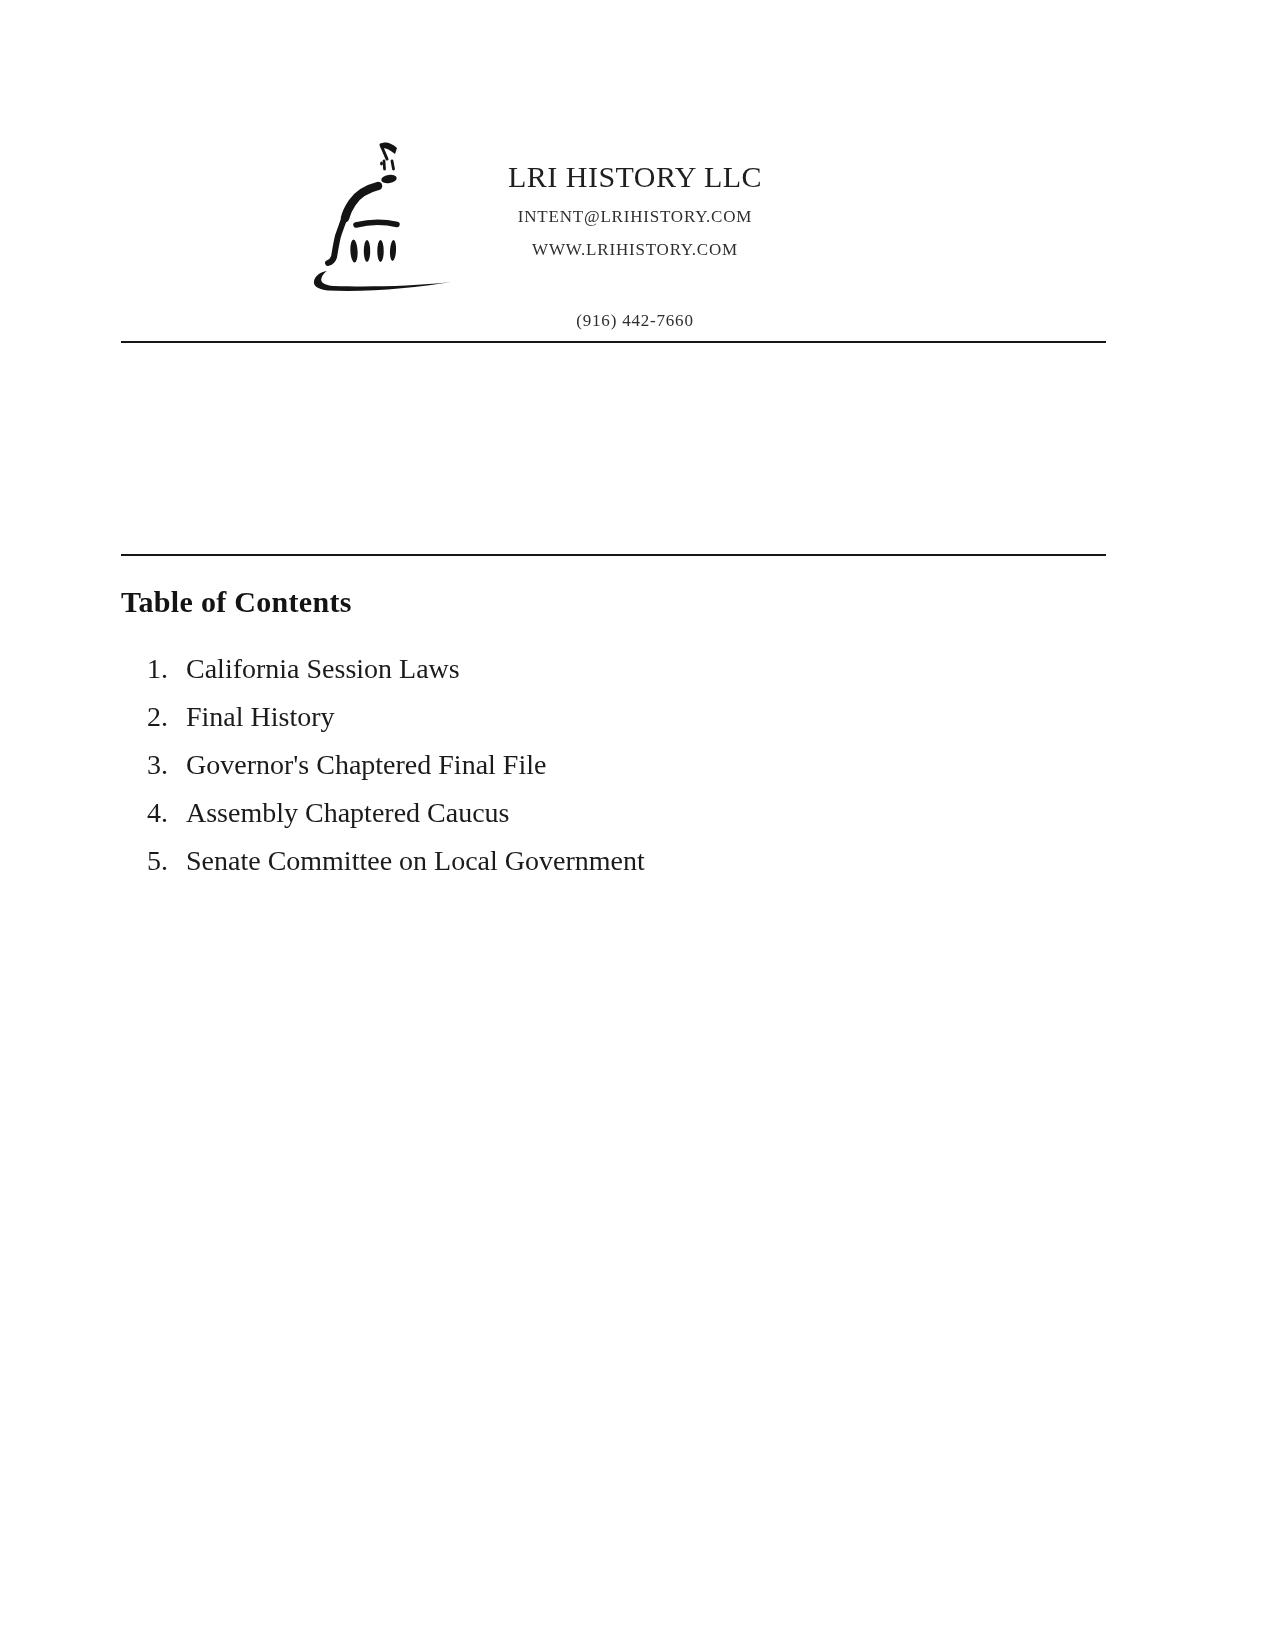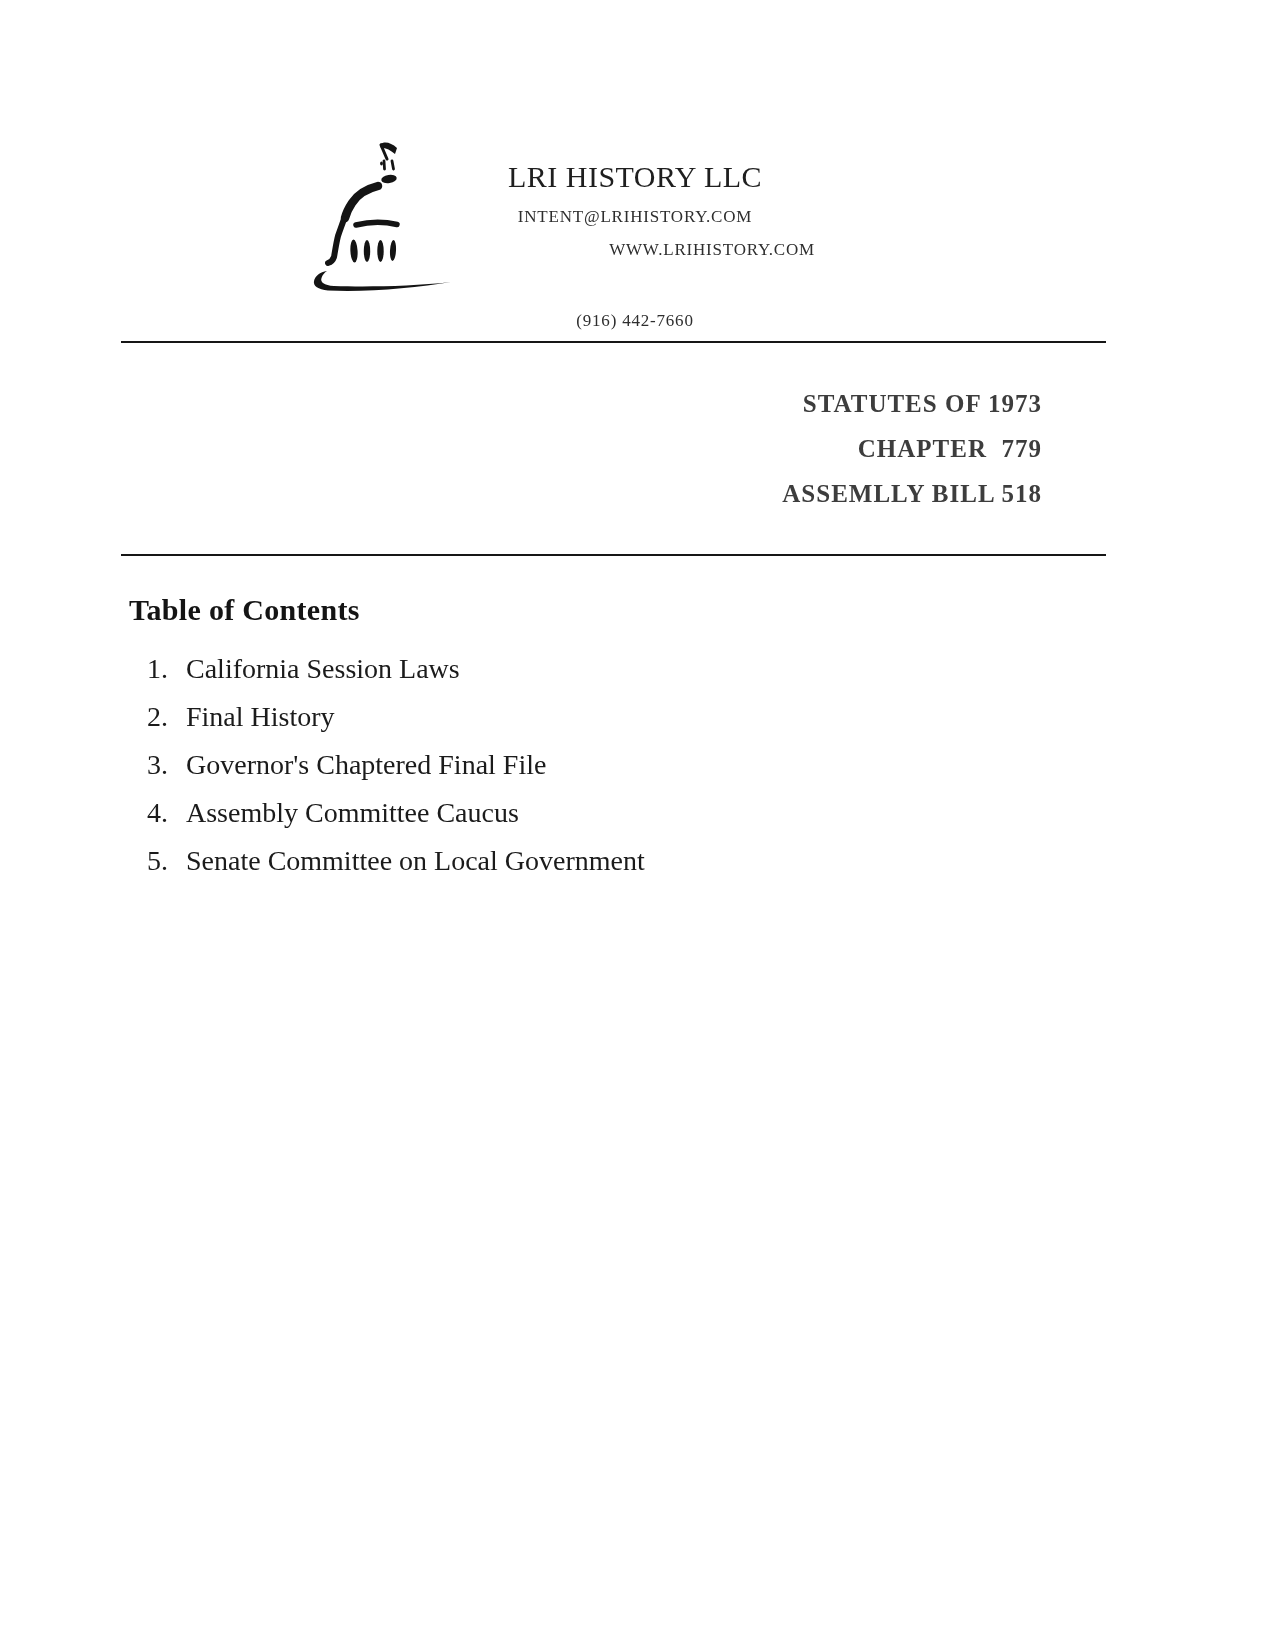--- a/index.html
+++ b/index.html
@@ -36,21 +36,21 @@
     font-size: 30px;
     letter-spacing: 0.5px;
     color: #1f1f1f;
   }
   .contact-line {
     font-size: 17px;
     letter-spacing: 0.8px;
     color: #2e2e2e;
   }
   .contact-email   { top: 207px; }
-  .contact-website { top: 240px; text-align: right; }
+  .contact-website { top: 240px; }
   .contact-phone   { top: 271px; margin-top: 40px; }
   
   .rule {
     position: absolute;
     left: 121px;
     width: 985px;
     height: 2px;
     background: #161616;
   }
   .rule-top    { top: 341px; }
@@ -70,21 +70,21 @@
   .ref-line { white-space: pre; }
   
   .toc-title {
     position: absolute;
     left: 121px;
     top: 585px;
     font-size: 30px;
     font-weight: bold;
     letter-spacing: 0.3px;
     color: #141414;
-    margin: 8px;
+    margin: 0;
   }
   .toc-list {
     position: absolute;
     left: 147px;
     top: 645px;
   }
   .toc-row {
     display: flex;
     height: 48px;
     line-height: 48px;
@@ -123,46 +123,41 @@
     </g>
   </svg>
 
   <div class="lh-line company-name">LRI HISTORY LLC</div>
   <div class="lh-line contact-line contact-email">INTENT@LRIHISTORY.COM</div>
   <div class="lh-line contact-line contact-website">WWW.LRIHISTORY.COM</div>
   <div class="lh-line contact-line contact-phone">(916) 442-7660</div>
 
   <div class="rule rule-top"></div>
 
-  <div class="ref-block">
-    <div class="ref-line">STATUTES OF 1973</div>
-    <div class="ref-line">CHAPTER  779</div>
-    <div class="ref-line">ASSEMLLY BILL 518</div>
-  </div>
 
   <div class="rule rule-bottom"></div>
 
   <h1 class="toc-title">Table of Contents</h1>
 
   <div class="toc-list">
     <div class="toc-row">
       <span class="toc-num">1.</span>
       <span class="toc-label">California Session Laws</span>
     </div>
     <div class="toc-row">
       <span class="toc-num">2.</span>
       <span class="toc-label">Final History</span>
     </div>
     <div class="toc-row">
       <span class="toc-num">3.</span>
       <span class="toc-label">Governor's Chaptered Final File</span>
     </div>
     <div class="toc-row">
       <span class="toc-num">4.</span>
-      <span class="toc-label">Assembly Committee Caucus</span>
+      <span class="toc-label">Assembly Chaptered Caucus</span>
     </div>
     <div class="toc-row">
       <span class="toc-num">5.</span>
       <span class="toc-label">Senate Committee on Local Government</span>
     </div>
   </div>
 
 </div>
 
 </body></html>

